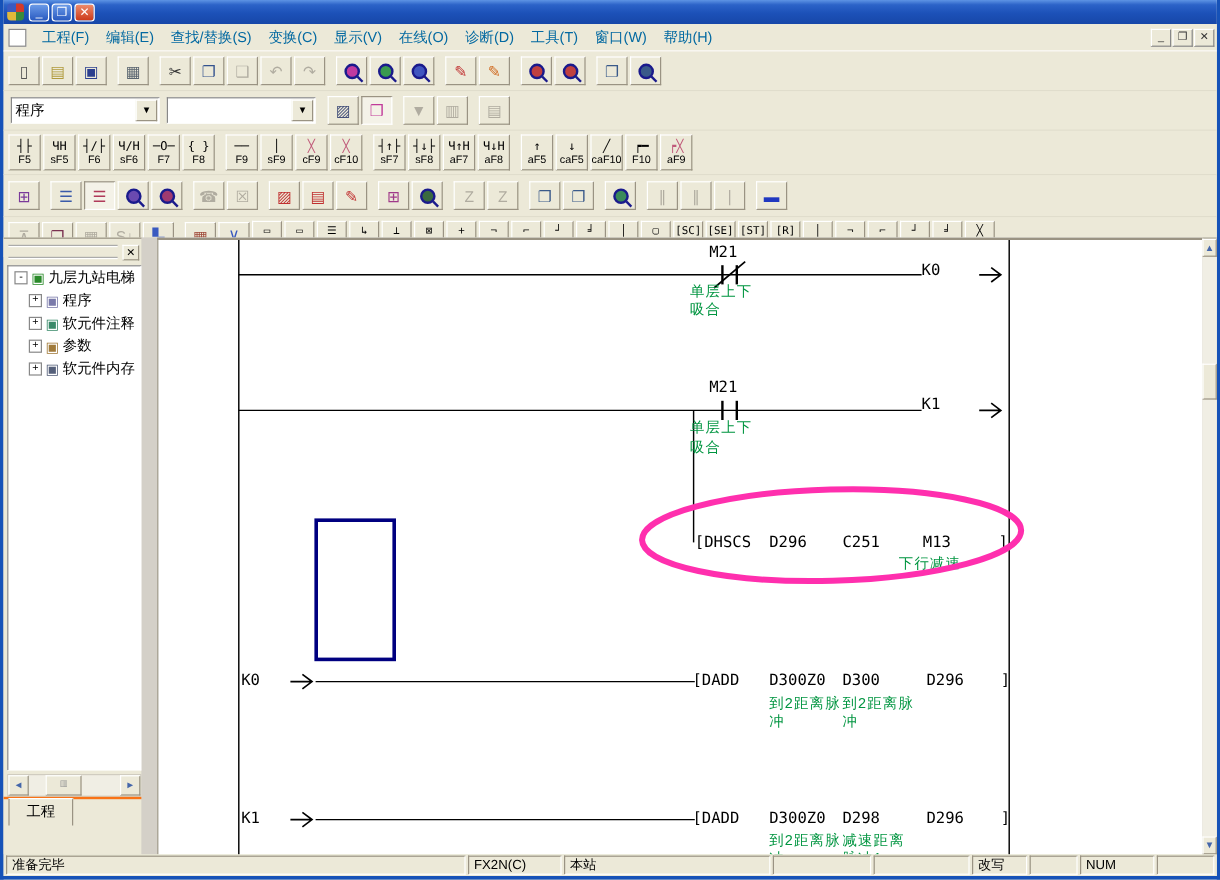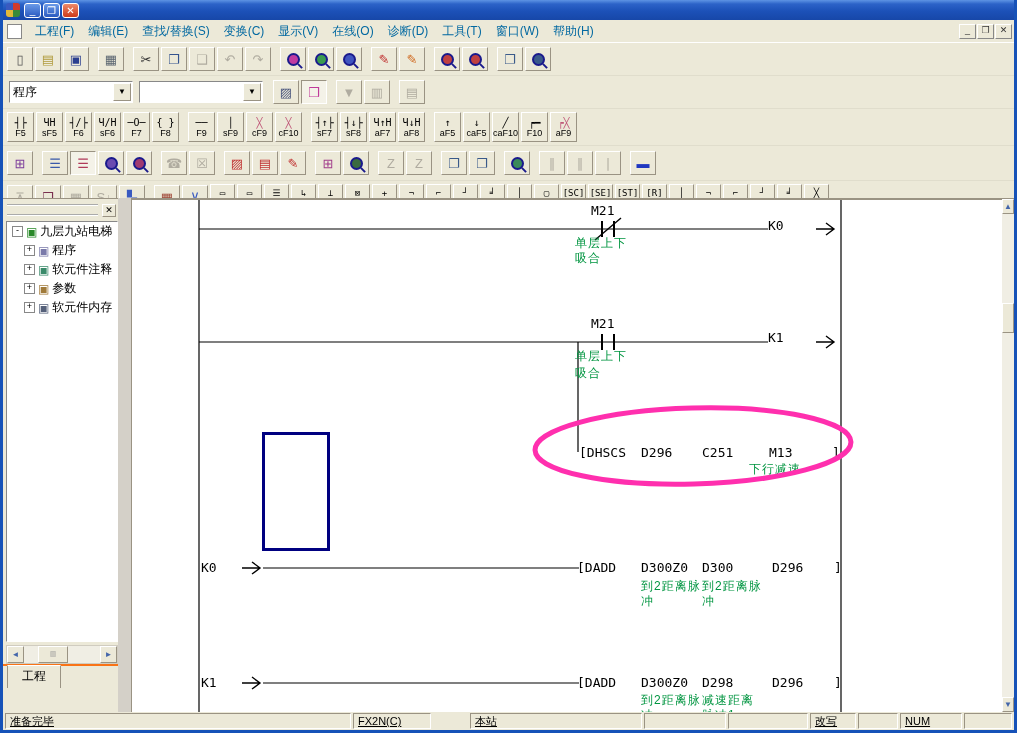--- a/index.html
+++ b/index.html
@@ -55,21 +55,21 @@
   .ladderwrap{position:absolute;left:128px;top:0;right:12px;bottom:0;background:#fff;border-top:2px solid #9a9383;border-left:1px solid #9a9383;overflow:hidden;}
   .ladder-canvas{position:absolute;left:0;top:0;width:877px;height:517px;}
   .ladder-canvas svg{position:absolute;left:0;top:0;}
   .ltext{position:absolute;font-family:"DejaVu Sans Mono",monospace;font-size:13px;line-height:14px;color:#000;white-space:pre;}
   .ltext.cmt{font-family:"Liberation Sans",sans-serif;font-size:12px;letter-spacing:1px;}
   .cursor-rect{position:absolute;border:3px solid #000080;background:transparent;}
   .vscroll{position:absolute;right:0;top:0;width:12px;bottom:0;background:#f0eee4;border-top:1px solid #9a9383;}
   .vscroll .sbtn{width:12px;height:15px;position:absolute;left:0;line-height:12px;}
   .vthumb{position:absolute;left:0;width:12px;height:30px;background:#ece9d8;border:1px solid;border-color:#fff #9a9383 #9a9383 #fff;box-sizing:border-box;}
   
-  .statusbar{position:absolute;left:0;right:0;bottom:0;height:18px;background:#ece9d8;display:flex;align-items:stretch;gap:2px;padding:1px 2px;box-sizing:border-box;text-decoration:underline;}
+  .statusbar{position:absolute;left:0;right:0;bottom:0;height:18px;background:#ece9d8;display:flex;align-items:stretch;gap:2px;padding:1px 2px;box-sizing:border-box;}
   .seg{border:1px solid;border-color:#9a9383 #fff #fff #9a9383;font-size:11px;line-height:14px;padding:0 4px;white-space:nowrap;overflow:hidden;box-sizing:border-box;}
 </style>
 </head>
 <body>
 
 <div class="frame">
 
   <div class="titlebar">
     <span class="app-icon"></span>
     <span class="wbtns">
@@ -573,21 +573,21 @@
     <div class="vscroll">
       <button class="sbtn" style="top:0;">▲</button>
       <span class="vthumb" style="top:104px;"></span>
       <button class="sbtn" style="bottom:0;">▼</button>
     </div>
   </div>
 
   <div class="statusbar" id="statusbar">
       <span class="seg" style="flex: 1 1 0%;">准备完毕</span>
       <span class="seg" style="width: 78px;">FX2N(C)</span>
-      <span class="seg" style="width: 172px; margin-left: 37px;">本站</span>
+      <span class="seg" style="width: 172px;">本站</span>
       <span class="seg" style="width: 82px;"></span>
       <span class="seg" style="width: 80px;"></span>
       <span class="seg" style="width: 46px;">改写</span>
       <span class="seg" style="width: 40px;"></span>
       <span class="seg" style="width: 62px;">NUM</span>
       <span class="seg" style="width: 48px;"></span>
     </div>
 
 </div>
 

